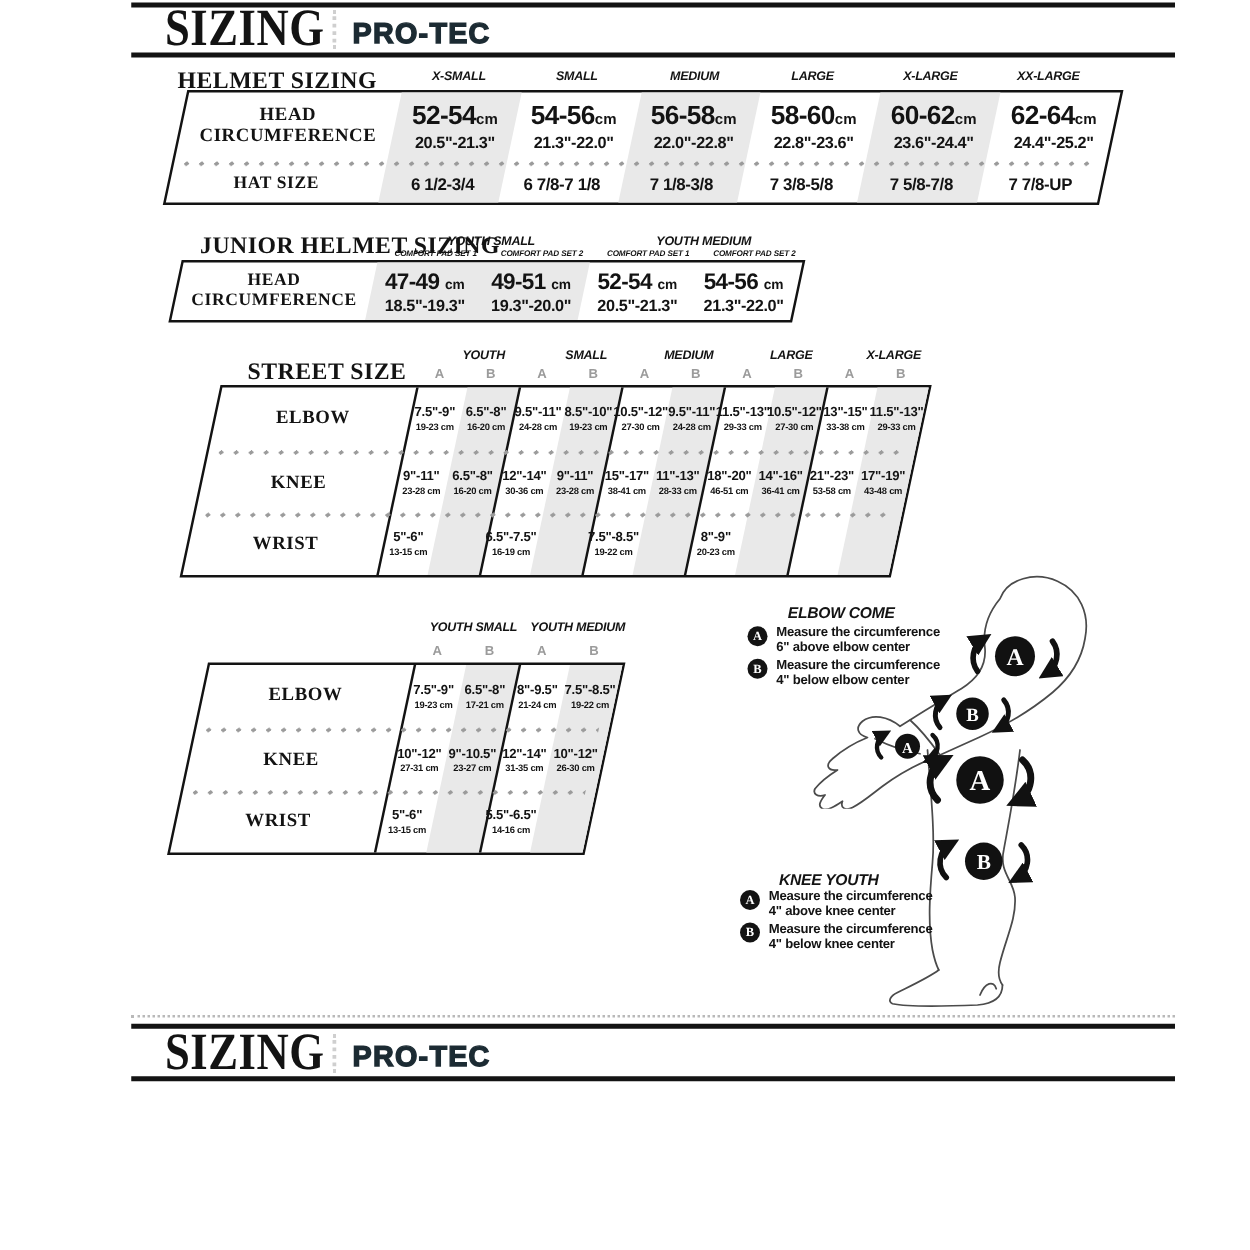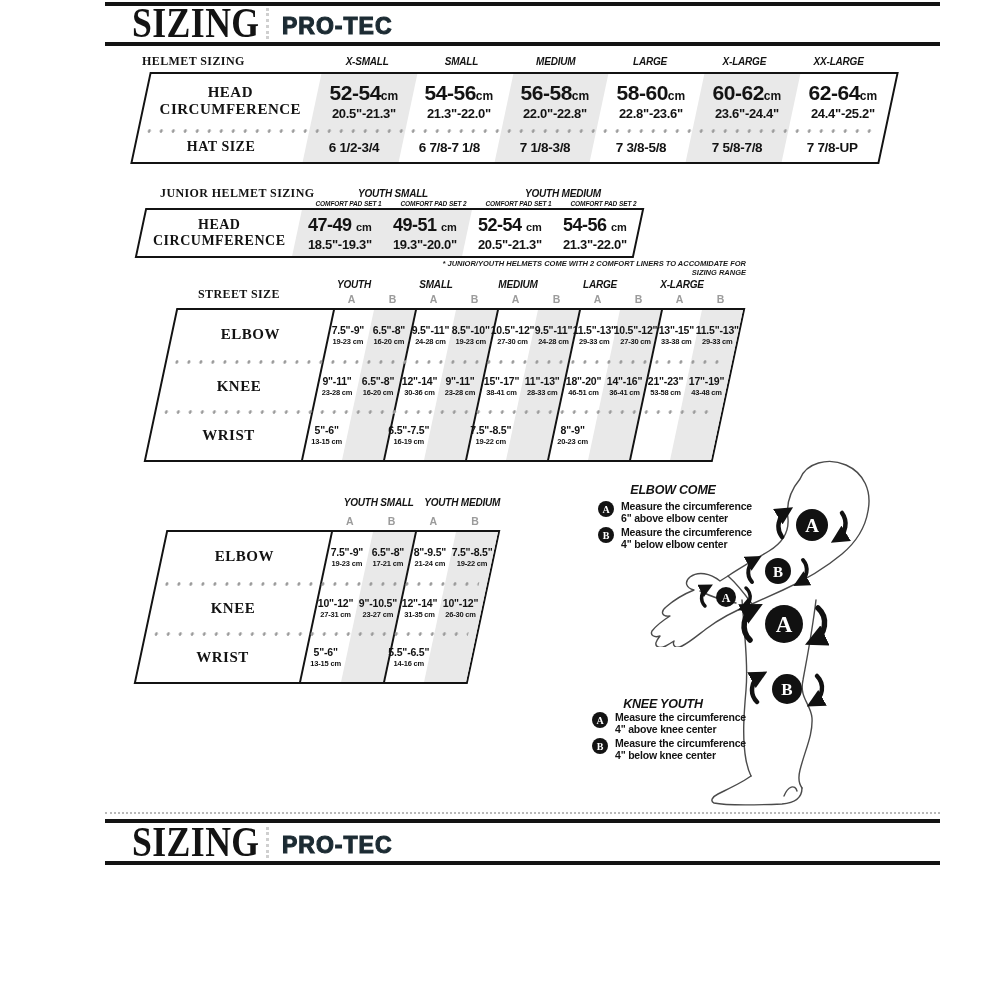--- a/index.html
+++ b/index.html
@@ -1,19 +1,19 @@
 <!DOCTYPE html>
 <html><head>
 <meta charset="utf-8">
 <style>
   html,body{margin:0;padding:0;background:#fff;}
   .page{position:relative;width:1000px;height:1000px;background:#fff;overflow:hidden;
         font-family:"Liberation Sans",sans-serif;color:#131313;}
   .abs{position:absolute;}
-  .sect{font-family:"Liberation Serif",serif;font-weight:700;font-size:12px;letter-spacing:.4px;}
+  .sect{font-family:"Liberation Serif",serif;font-weight:700;font-size:19px;letter-spacing:.4px;}
   .hline{position:absolute;left:105px;width:835px;height:4px;background:#131313;}
   .dotline-h{position:absolute;left:105px;width:835px;border-top:2px dotted #b9b9b9;}
   .mast-title{font-family:"Liberation Serif",serif;font-weight:700;font-size:42px;line-height:40px;
               transform:scaleX(.85);transform-origin:left top;letter-spacing:.5px;}
   .logo{font-weight:700;font-size:23px;color:#1C2B33;letter-spacing:1px;-webkit-text-stroke:1.1px #1C2B33;}
   .dotv{position:absolute;border-left:3px dotted #cfcfcf;height:31px;}
   .tbl{position:absolute;transform:skewX(-12deg);border:2px solid #131313;background:#fff;}
   .stripe{position:absolute;top:0;bottom:0;background:#E9E9E9;}
   .vline{position:absolute;top:0;bottom:0;width:2px;background:#131313;}
   .row{position:absolute;display:flex;}
@@ -179,24 +179,23 @@
           </div>
         </div>
       <div class="cell" style="width:85px">
           <div class="us">
             <div class="medcm"><span class="n">54-56</span> <span class="u">cm</span></div>
             <div class="inch">21.3"-22.0"</div>
           </div>
         </div>
     </div>
   </div>
-  <div class="abs fn" style="left:420px;top:259px;width:326px;text-align:right">* JUNIOR/YOUTH HELMETS COME WITH 2 COMFORT LINERS TO ACCOMIDATE FOR SIZING RANGE</div>
 
   <div class="abs sect" style="left:198px;top:287px">STREET SIZE</div>
-  <div class="row" style="left:313px;top:279px;width:410px">
+  <div class="row" style="left:346px;top:279px;width:410px">
     <div class="ghead" style="width:82px">YOUTH</div>
     <div class="ghead" style="width:82px">SMALL</div>
     <div class="ghead" style="width:82px">MEDIUM</div>
     <div class="ghead" style="width:82px">LARGE</div>
     <div class="ghead" style="width:82px">X-LARGE</div>
   </div>
   <div class="row" style="left:331px;top:293px;width:410px">
     <div class="abh" style="width:41px">A</div>
       <div class="abh" style="width:41px">B</div>
     <div class="abh" style="width:41px">A</div>

